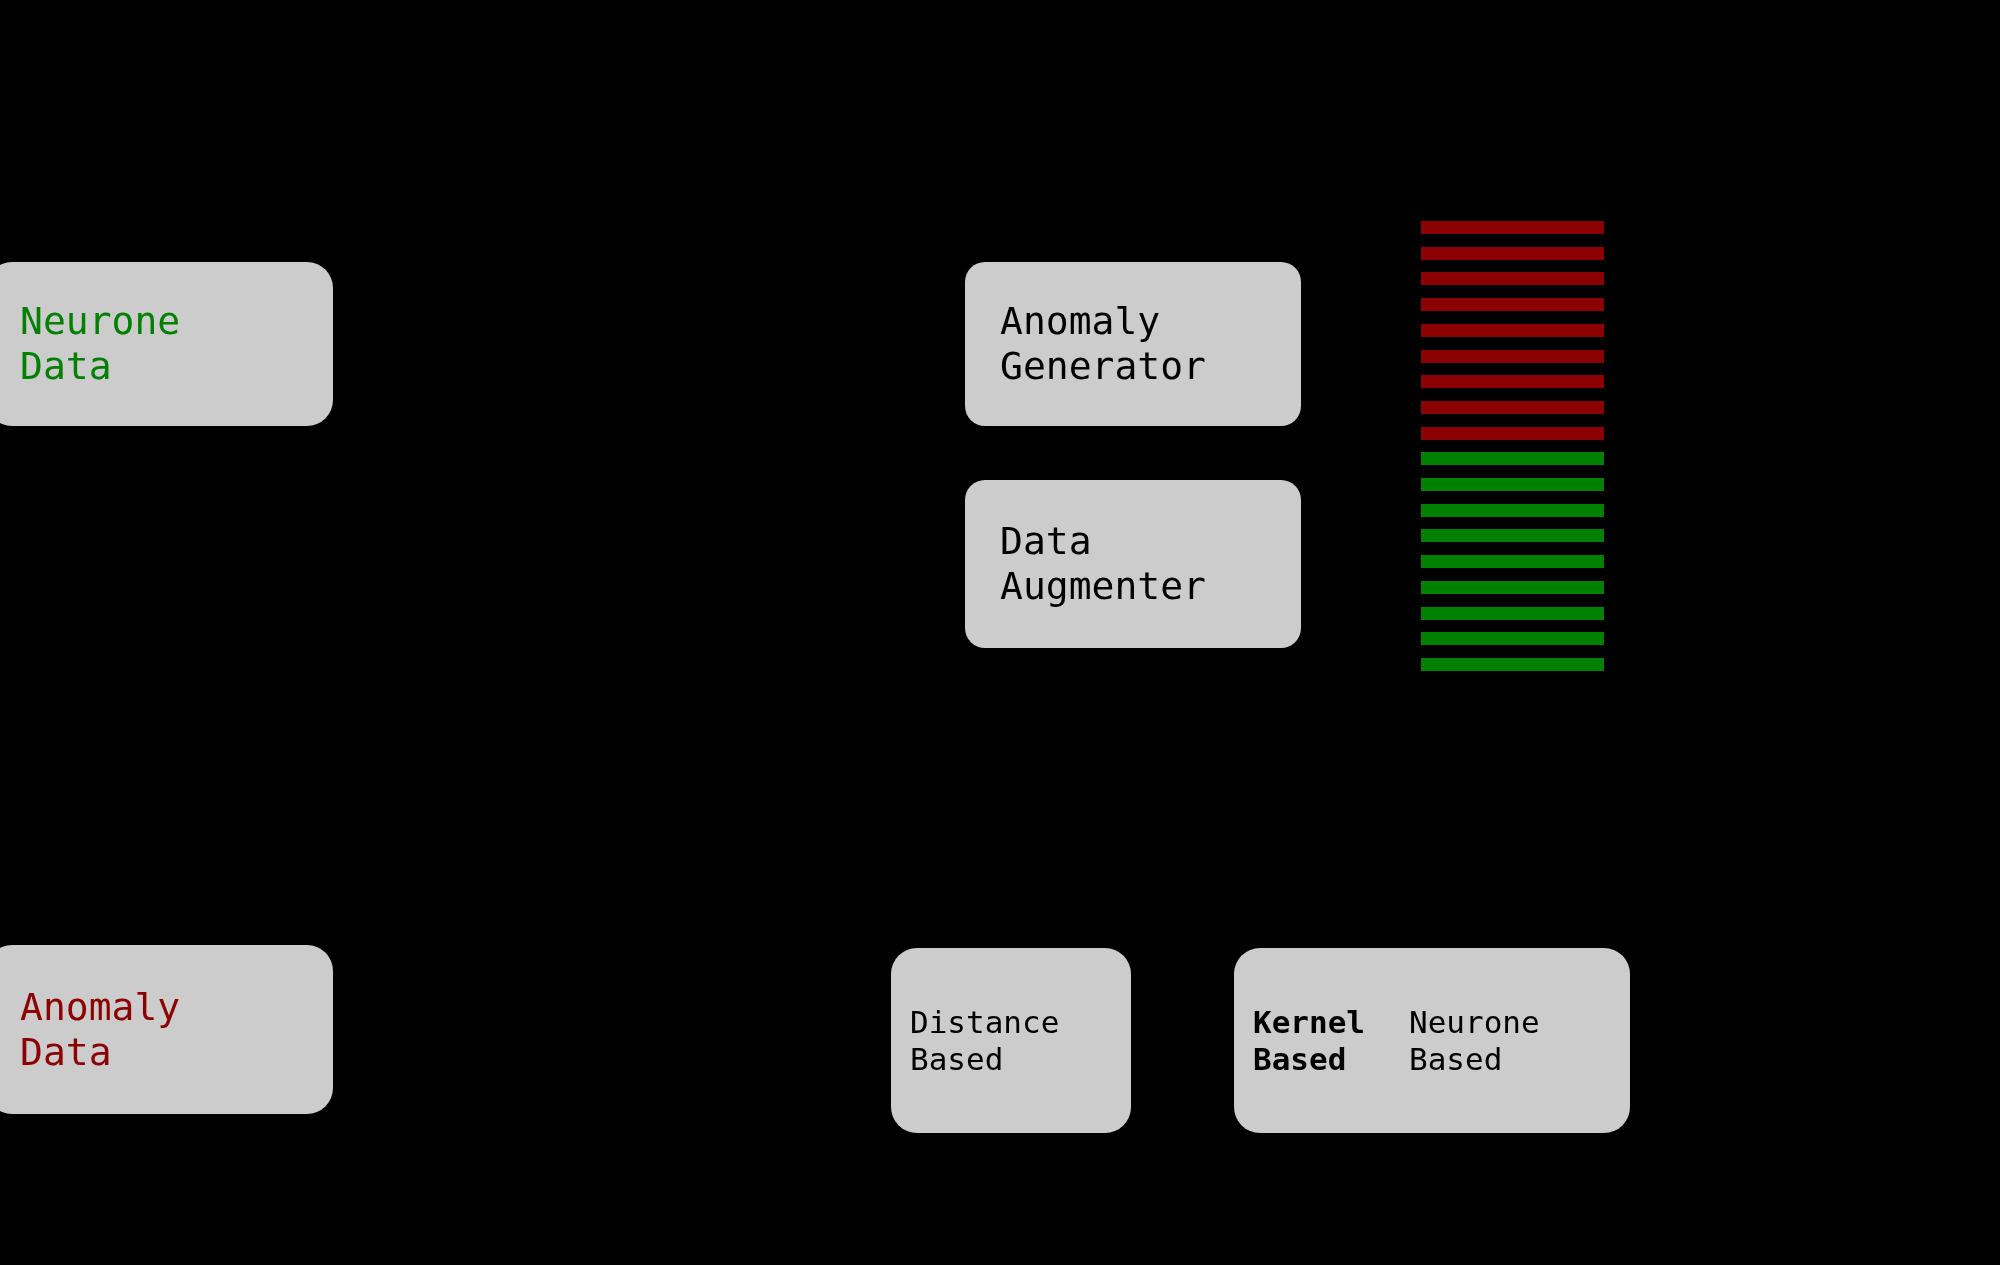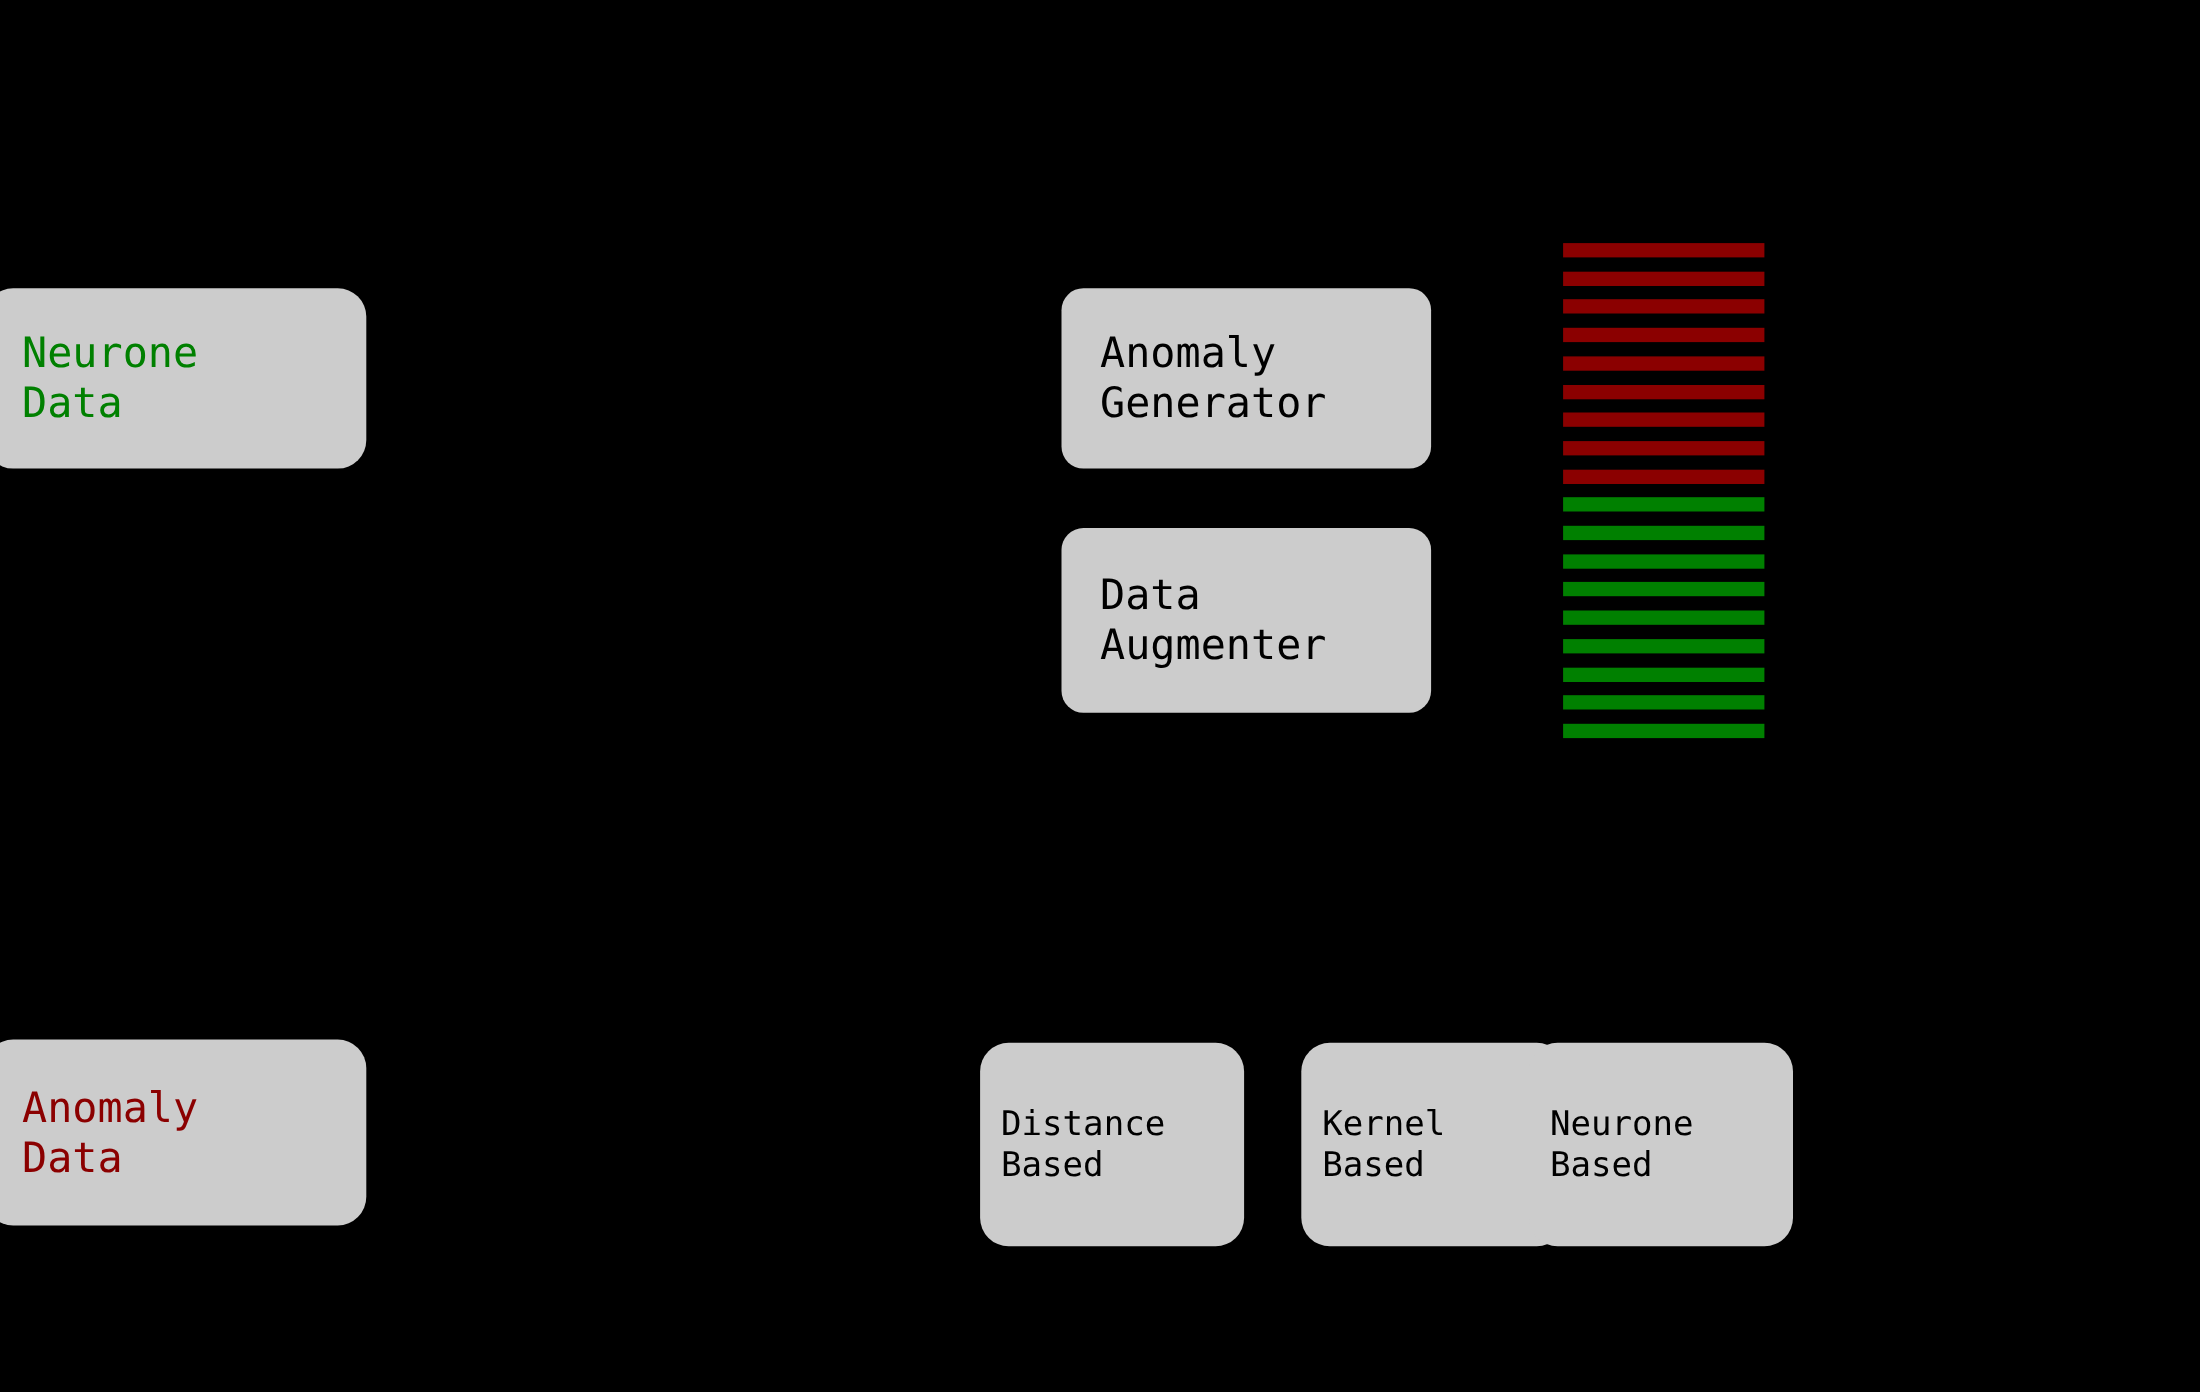--- a/index.html
+++ b/index.html
@@ -71,21 +71,21 @@
 
   
   .node-detector {
     top: 948px;
     height: 185px;
     width: 240px;
     padding-left: 19px;
     font-size: 31px;
   }
   #node-distance-based { left: 891px; }
-  #node-kernel-based   { left: 1183px; }
+  #node-kernel-based   { left: 1234px; font-weight: bold; }
   #node-neurone-based  { left: 1390px; }
 
   
   #striped-dataset {
     position: absolute;
     left: 1421px;
     top: 221px;
     width: 183px;
     height: 454px;
   }

